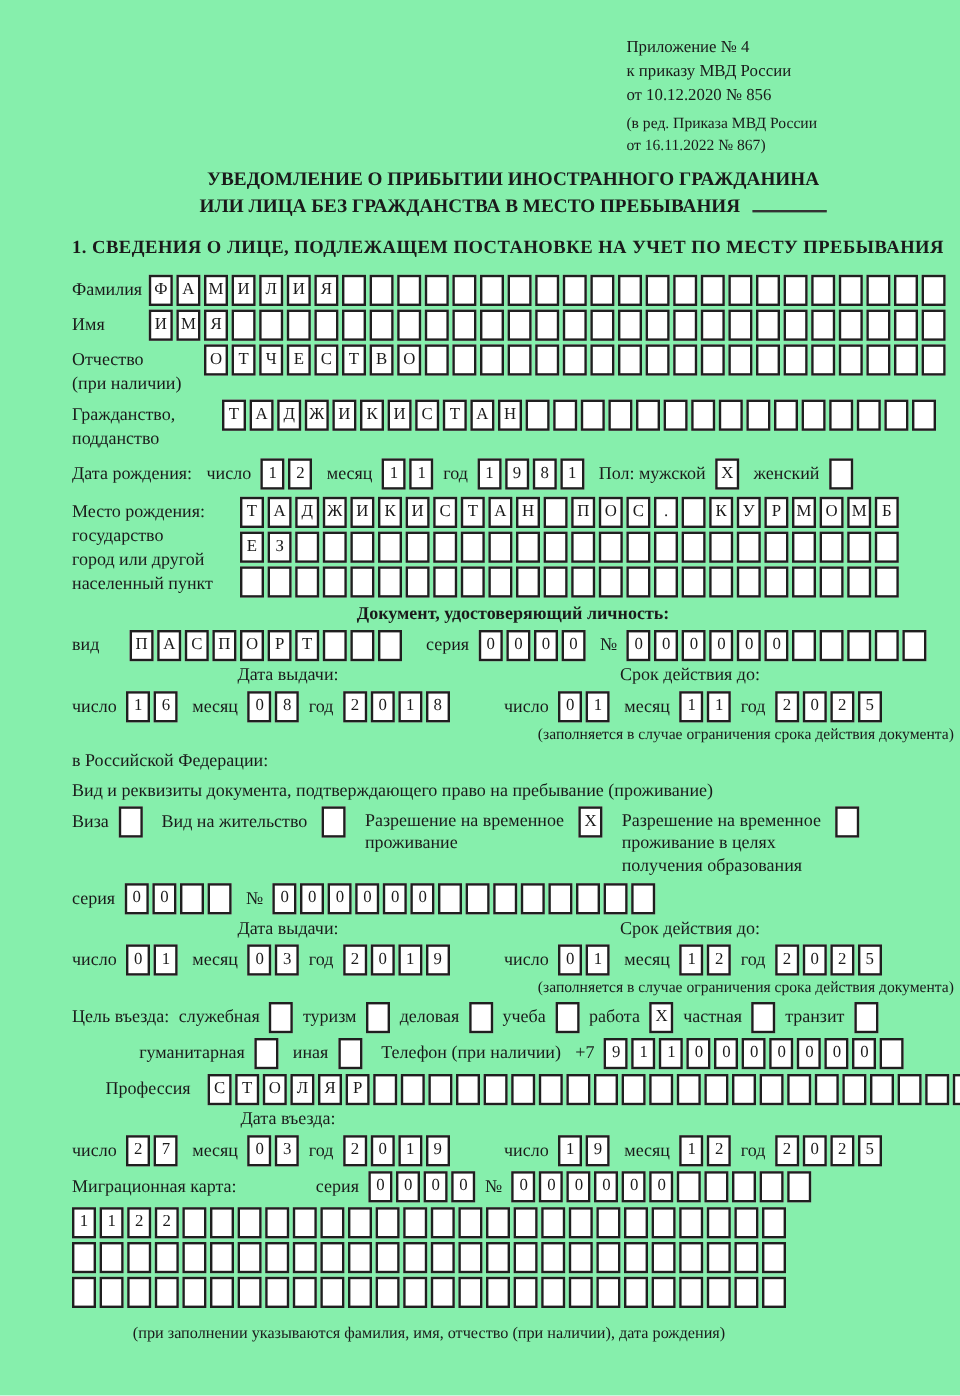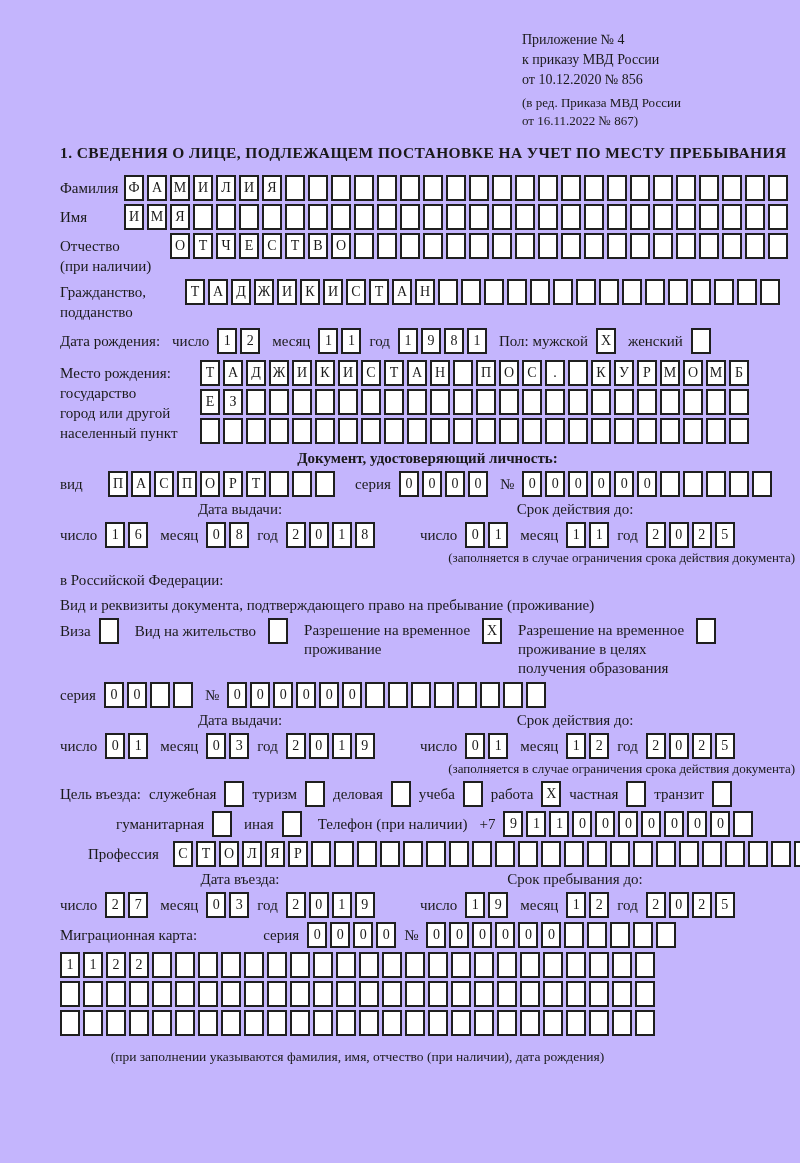--- a/index.html
+++ b/index.html
@@ -1,17 +1,17 @@
 <!DOCTYPE html>
 <html lang="ru"><head>
 <meta charset="utf-8">
 <style>
   html,body{margin:0;padding:0;background:#ffffff;}
   .page{position:relative;width:800px;height:1163px;box-sizing:border-box;
-    padding:30px 5px 0 60px;overflow:hidden;background:#c4b5fd;color:#1a1a1a;
+    padding:30px 5px 0 60px;overflow:hidden;background:#86efac;color:#1a1a1a;
     font-family:"Liberation Serif","DejaVu Serif",serif;font-size:15px;}
   .hdr{margin-left:462px;font-size:14px;line-height:20px;}
   .hdr .sub{font-size:13px;line-height:18px;}
   .gap4{margin-top:4px;}
   .forma{text-align:right;padding-right:32px;font-weight:bold;font-size:16px;margin-top:8px;letter-spacing:1px;}
   .title{text-align:center;font-weight:bold;font-size:16px;margin-top:8px;line-height:23px;}
   .blank-line{display:inline-block;width:62px;height:14px;border-bottom:2px solid #333;margin-left:10px;}
   .sec-h{font-weight:bold;font-size:15.5px;letter-spacing:0.4px;margin-top:12px;line-height:21px;}
   .row{display:flex;align-items:flex-start;}
   .mt2{margin-top:2px;}.mt3{margin-top:3px;}.mt4{margin-top:4px;}.mt6{margin-top:6px;}.mt12{margin-top:12px;}
@@ -44,20 +44,24 @@
 
   <div class="hdr">
     <div>Приложение № 4</div>
     <div>к приказу МВД России</div>
     <div>от 10.12.2020 № 856</div>
     <div class="sub gap4">(в ред. Приказа МВД России</div>
     <div class="sub">от 16.11.2022 № 867)</div>
   </div>
 
 
+  <div class="title">
+    <div>УВЕДОМЛЕНИЕ О ПРИБЫТИИ ИНОСТРАННОГО ГРАЖДАНИНА</div>
+    <div><span>ИЛИ ЛИЦА БЕЗ ГРАЖДАНСТВА В МЕСТО ПРЕБЫВАНИЯ</span><span class="blank-line"></span></div>
+  </div>
 
   <div class="sec-h">1. СВЕДЕНИЯ О ЛИЦЕ, ПОДЛЕЖАЩЕМ ПОСТАНОВКЕ НА УЧЕТ ПО МЕСТУ ПРЕБЫВАНИЯ</div>
 
   <div class="row mt12">
     <span class="lbl w64">Фамилия</span>
     <span class="cells">
         <span class="cell">Ф</span>
         <span class="cell">А</span>
         <span class="cell">М</span>
         <span class="cell">И</span>
@@ -587,21 +591,20 @@
         <span class="cell"></span>
         <span class="cell"></span>
         <span class="cell"></span>
         <span class="cell"></span>
         <span class="cell"></span>
       </span>
   </div>
 
   <div class="dual-head">
     <div class="dh-l">Дата въезда:</div>
-    <div class="dh-r">Срок пребывания до:</div>
   </div>
   <div class="dual">
     <div class="half">
       <span class="lbl">число</span>
       <span class="cells sp8">
           <span class="cell">2</span>
           <span class="cell">7</span>
         </span>
       <span class="lbl sp12">месяц</span>
       <span class="cells sp8">

